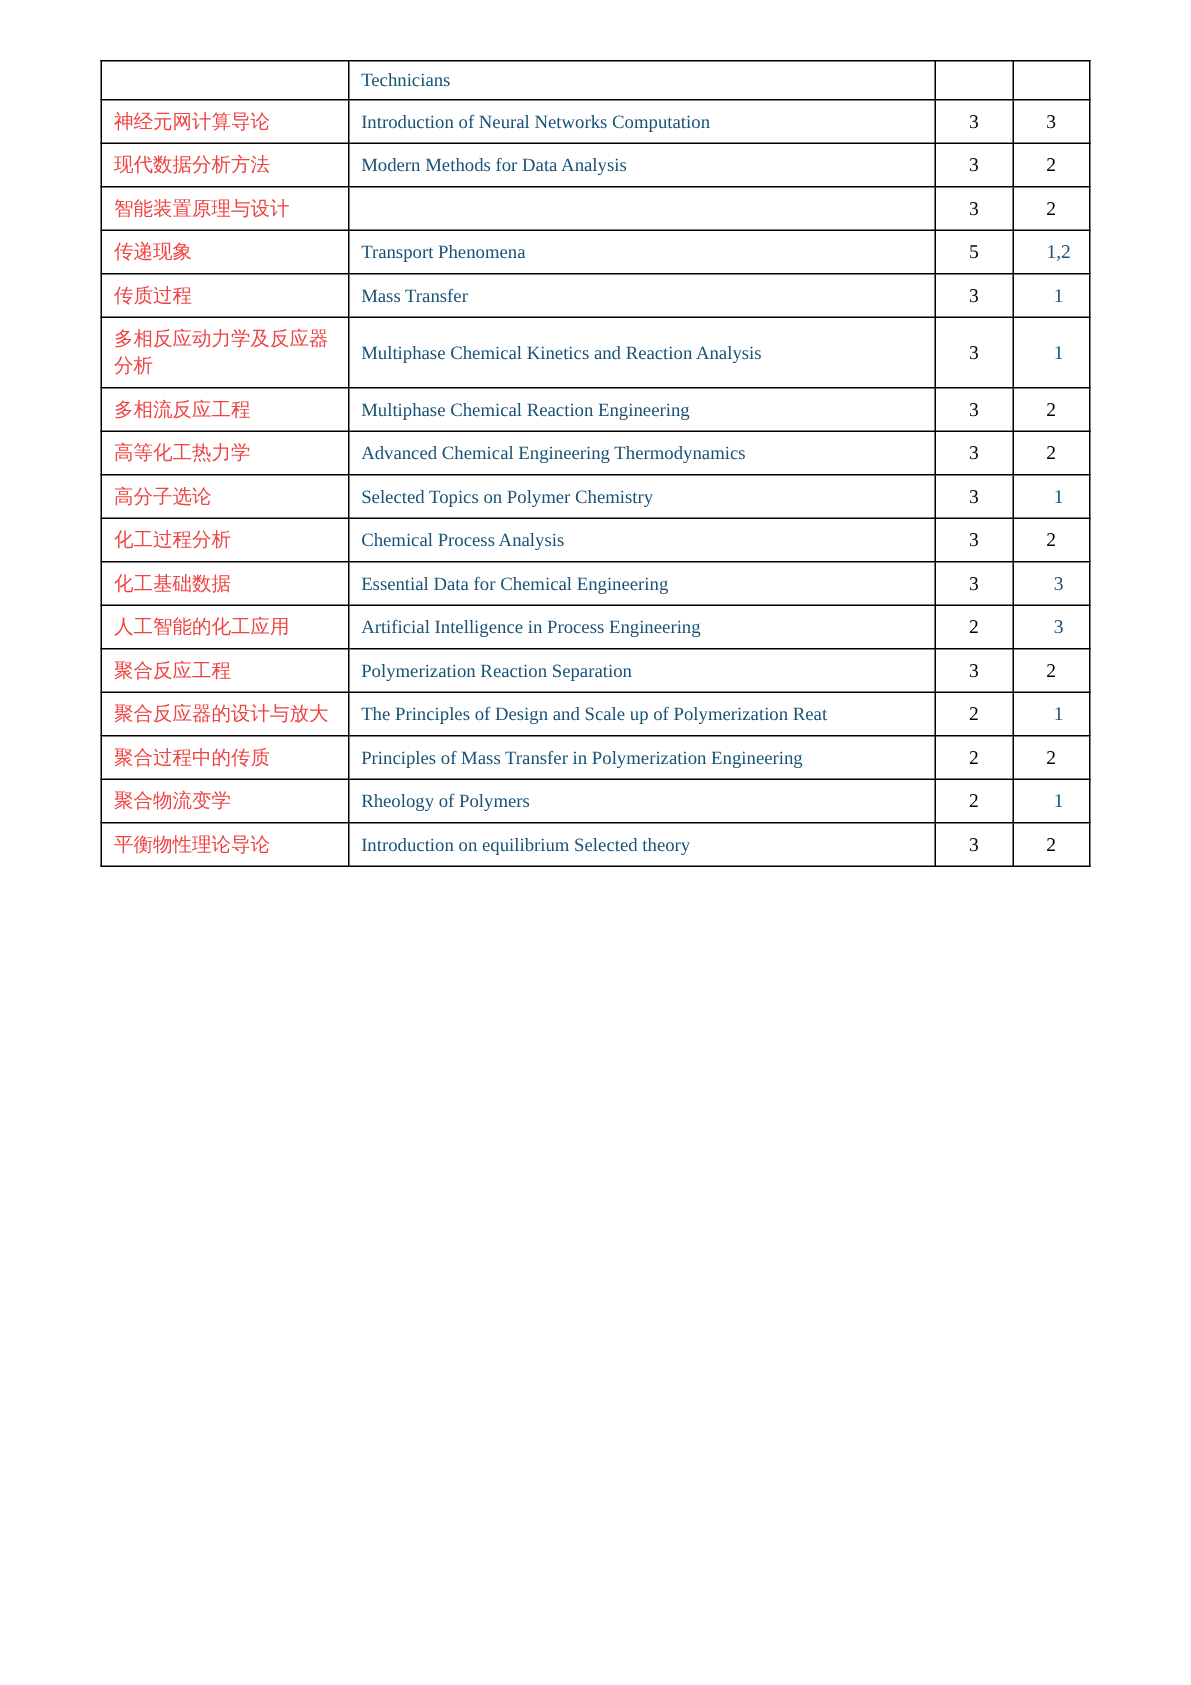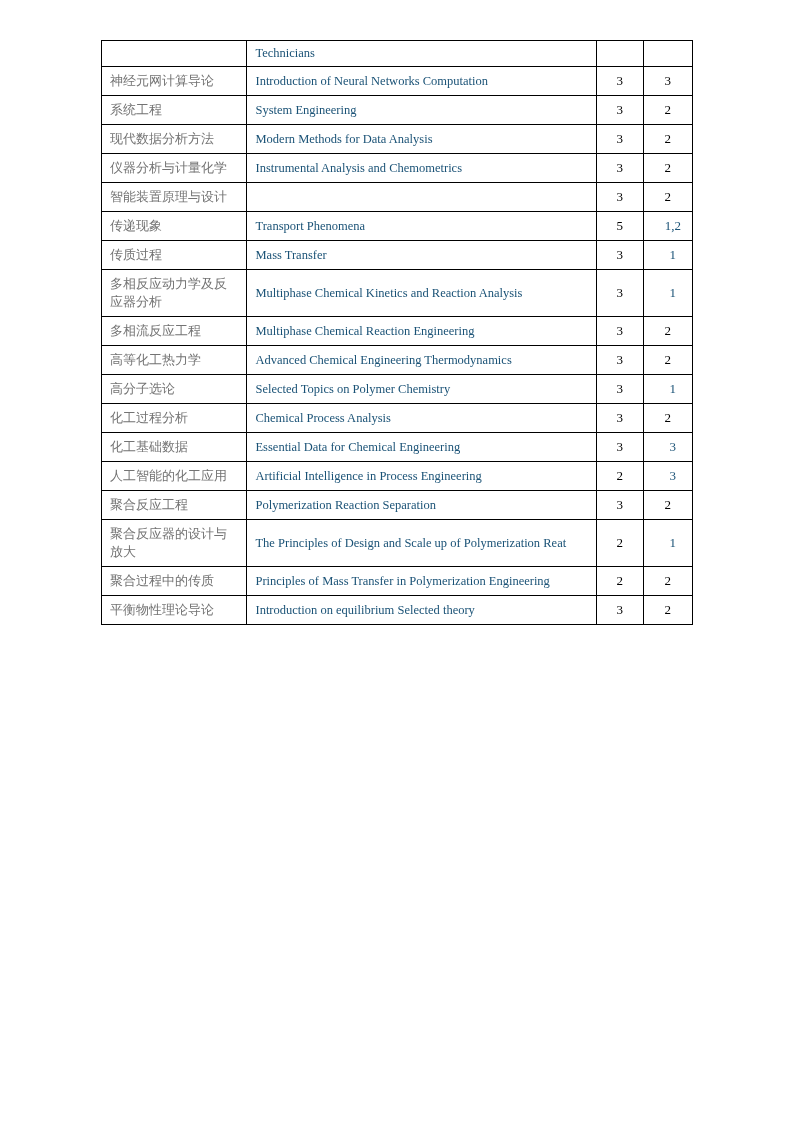--- a/index.html
+++ b/index.html
@@ -9,21 +9,21 @@
       font-size: 13px;
       color: #000;
       width: 794px;
       min-height: 1123px;
       display: flex;
       justify-content: center;
       align-items: flex-start;
       padding: 40px 20px;
     }
     .table-wrapper {
-      width: 592px;
+      width: 660px;
     }
     table {
       width: 100%;
       border-collapse: collapse;
     }
     table td {
       border: 1px solid #000;
       padding: 5px 8px;
       vertical-align: middle;
     }
@@ -50,21 +50,21 @@
       color: #000;
     }
     .english-text {
       color: #1a5276;
       font-family: 'Times New Roman', serif;
       font-size: 12.5px;
     }
     .chinese-text {
       font-family: 'SimSun', serif;
       font-size: 13px;
-      color: #737373;
+      color: #ef4444;
     }
   </style>
 </head>
 <body>
 
 <div class="table-wrapper">
   <table>
     <tbody id="table-body">
     <tr>
           <td class="col-chinese chinese-text"></td>
@@ -72,34 +72,22 @@
           <td class="col-num col-num-black"></td>
           <td class="col-num col-num-black"></td>
         </tr>
         <tr>
           <td class="col-chinese chinese-text">神经元网计算导论</td>
           <td class="col-english english-text">Introduction of Neural Networks Computation</td>
           <td class="col-num col-num-black">3</td>
           <td class="col-num col-num-black">3</td>
         </tr>
         <tr>
-          <td class="col-chinese chinese-text">系统工程</td>
-          <td class="col-english english-text">System Engineering</td>
-          <td class="col-num col-num-black">3</td>
-          <td class="col-num col-num-black">2</td>
-        </tr>
-        <tr>
           <td class="col-chinese chinese-text">现代数据分析方法</td>
           <td class="col-english english-text">Modern Methods for Data Analysis</td>
-          <td class="col-num col-num-black">3</td>
-          <td class="col-num col-num-black">2</td>
-        </tr>
-        <tr>
-          <td class="col-chinese chinese-text">仪器分析与计量化学</td>
-          <td class="col-english english-text">Instrumental  Analysis and Chemometrics</td>
           <td class="col-num col-num-black">3</td>
           <td class="col-num col-num-black">2</td>
         </tr>
         <tr>
           <td class="col-chinese chinese-text">智能装置原理与设计</td>
           <td class="col-english english-text"></td>
           <td class="col-num col-num-black">3</td>
           <td class="col-num col-num-black">2</td>
         </tr>
         <tr>
@@ -168,20 +156,26 @@
           <td class="col-num col-num-black">2</td>
           <td class="col-num col-num-blue">1</td>
         </tr>
         <tr>
           <td class="col-chinese chinese-text">聚合过程中的传质</td>
           <td class="col-english english-text">Principles of Mass Transfer in Polymerization Engineering</td>
           <td class="col-num col-num-black">2</td>
           <td class="col-num col-num-black">2</td>
         </tr>
         <tr>
+          <td class="col-chinese chinese-text">聚合物流变学</td>
+          <td class="col-english english-text">Rheology of Polymers</td>
+          <td class="col-num col-num-black">2</td>
+          <td class="col-num col-num-blue">1</td>
+        </tr>
+        <tr>
           <td class="col-chinese chinese-text">平衡物性理论导论</td>
           <td class="col-english english-text">Introduction on equilibrium Selected theory</td>
           <td class="col-num col-num-black">3</td>
           <td class="col-num col-num-black">2</td>
         </tr>
       </tbody>
   </table>
 </div>
 
 </body></html>

